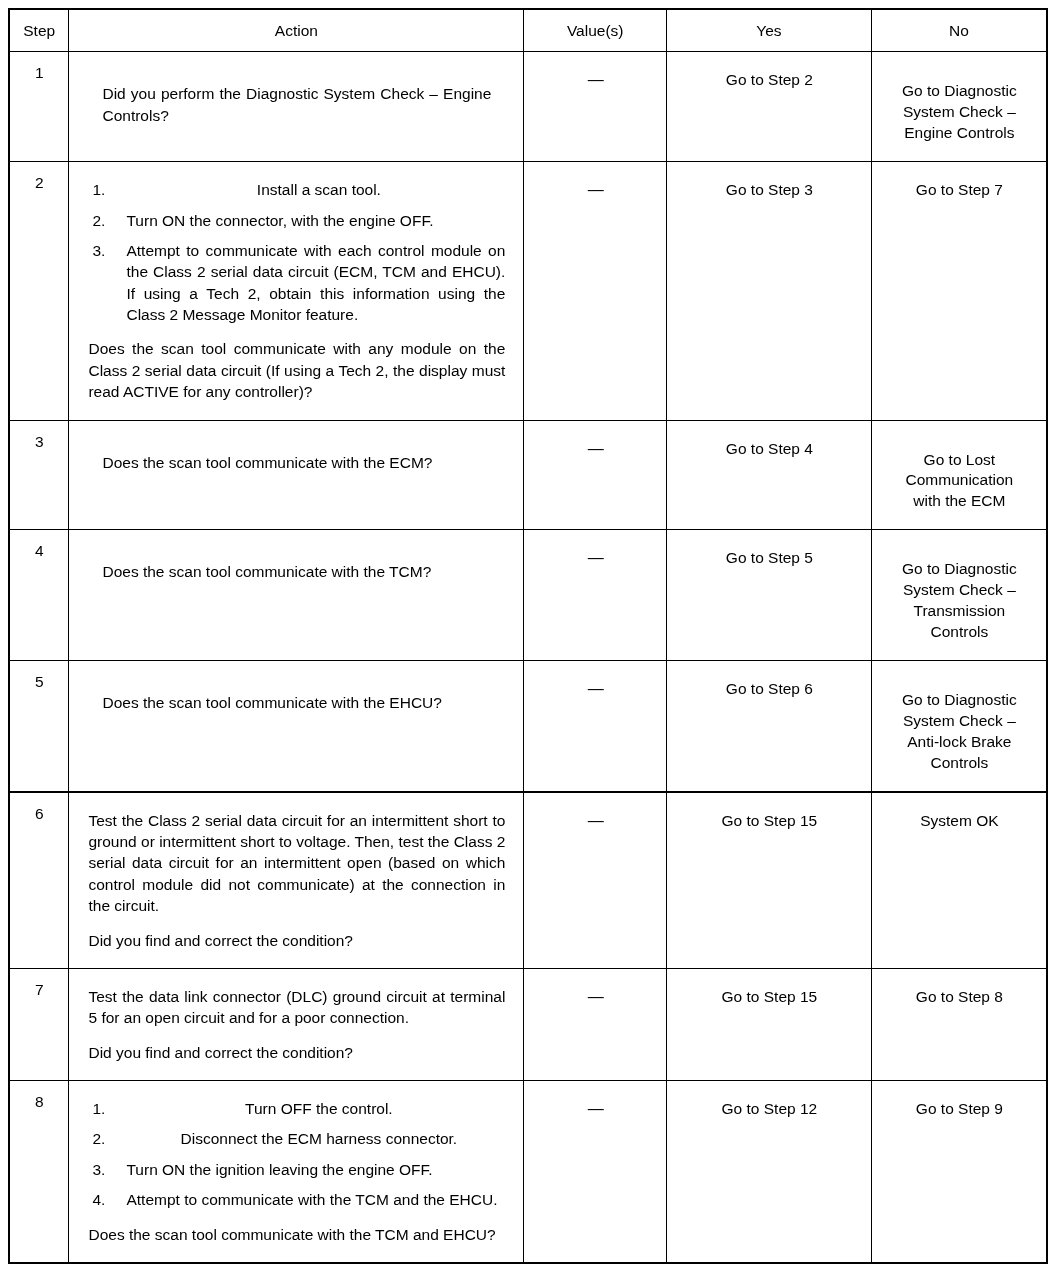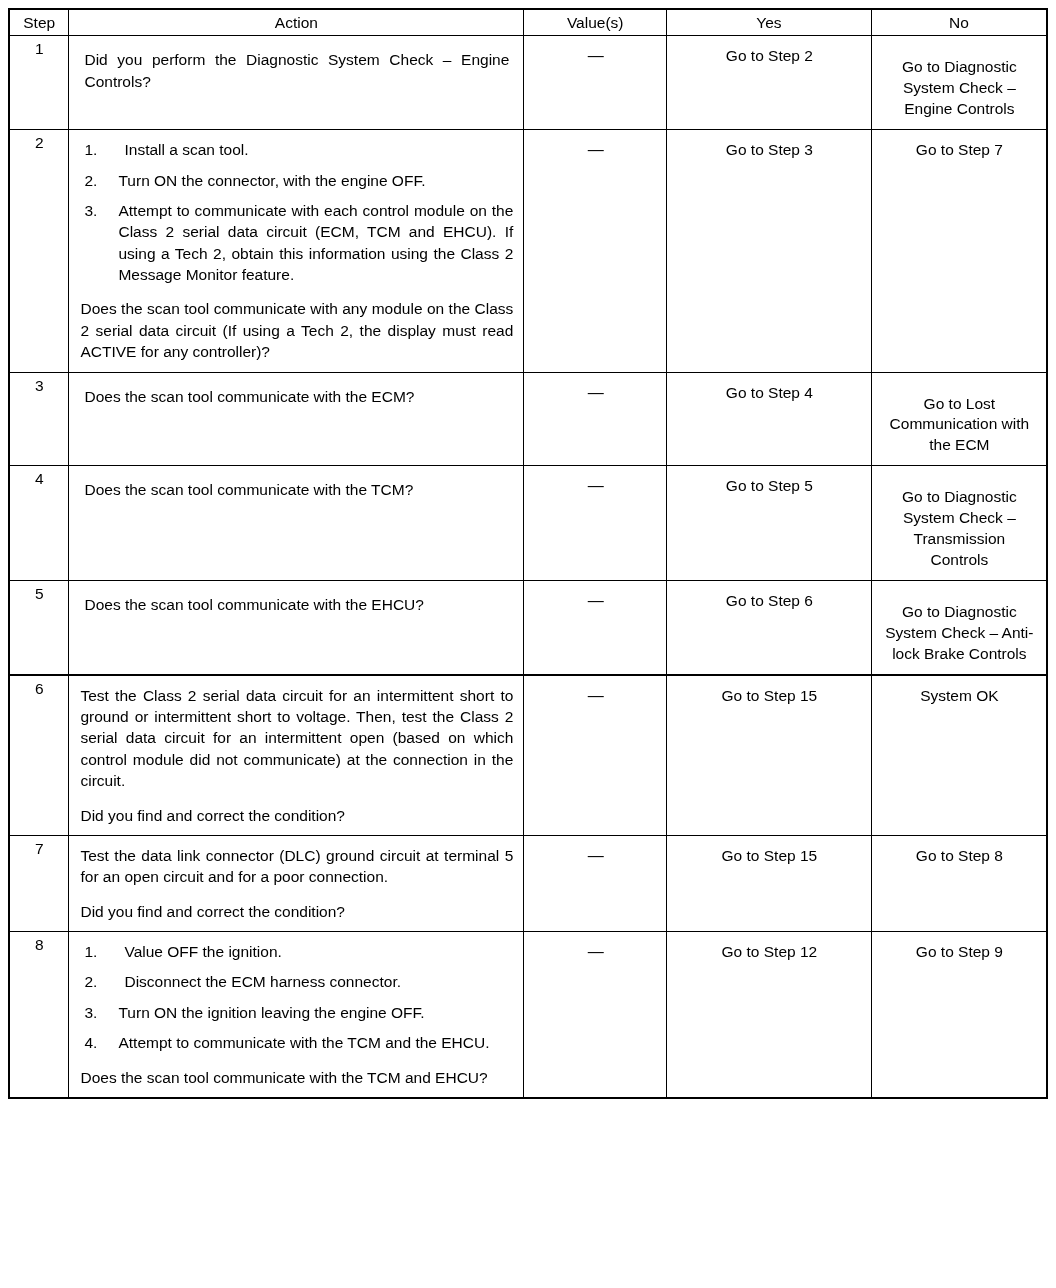--- a/index.html
+++ b/index.html
@@ -27,21 +27,21 @@
   table.diag col.c-act   { width: 440px; }
   table.diag col.c-val   { width: 138px; }
   table.diag col.c-yes   { width: 198px; }
   table.diag col.c-no    { width: 170px; }
 
   table.diag th, table.diag td {
     border: 1px solid #000;
     vertical-align: top;
     font-size: 15.5px;
     line-height: 1.38;
-    padding: 2px;
+    padding: 10px;
   }
   thead th {
     text-align: center;
     font-weight: normal;
     padding: 4px 4px 5px 4px;
     font-size: 16px;
   }
   
   .cell {
     padding: 7px 8px 7px 9px;
@@ -75,21 +75,21 @@
   }
   .branch-top .cell {
     padding-top: 7px;
     margin-top: 12px;
   }
   .just {
     text-align: justify;
     text-justify: inter-word;
   }
   .just p {
-    margin: 4px;
+    margin: 14px;
   }
   .gap {
     height: 13px;
   }
   ol.steps {
     margin: 0;
     padding: 0;
     list-style: none;
   }
   ol.steps li {
@@ -104,21 +104,21 @@
     flex: 0 0 38px;
     padding-left: 4px;
     box-sizing: border-box;
   }
   ol.steps li .txt {
     flex: 1 1 auto;
     text-align: justify;
     text-justify: inter-word;
   }
   ol.steps li .txt.nojust {
-    text-align: left;
+    text-align: center;
     margin-left: 6px;
   }
   .thick-top {
     border-top: 2px solid #000 !important;
   }
   .multiline { line-height: 1.35; }
 </style>
 </head>
 <body>
 
@@ -303,21 +303,21 @@
 
       <tr>
         <td class="step-cell">
           <div class="cell">8</div>
         </td>
         <td>
           <div class="cell">
             <ol class="steps">
               <li>
                 <span class="num">1.</span>
-                <span class="txt nojust">Value OFF the ignition.</span>
+                <span class="txt nojust">Turn OFF the control.</span>
               </li>
               <li>
                 <span class="num">2.</span>
                 <span class="txt nojust">Disconnect the ECM harness connector.</span>
               </li>
               <li>
                 <span class="num">3.</span>
                 <span class="txt">Turn ON the ignition leaving the engine OFF.</span>
               </li>
               <li>

